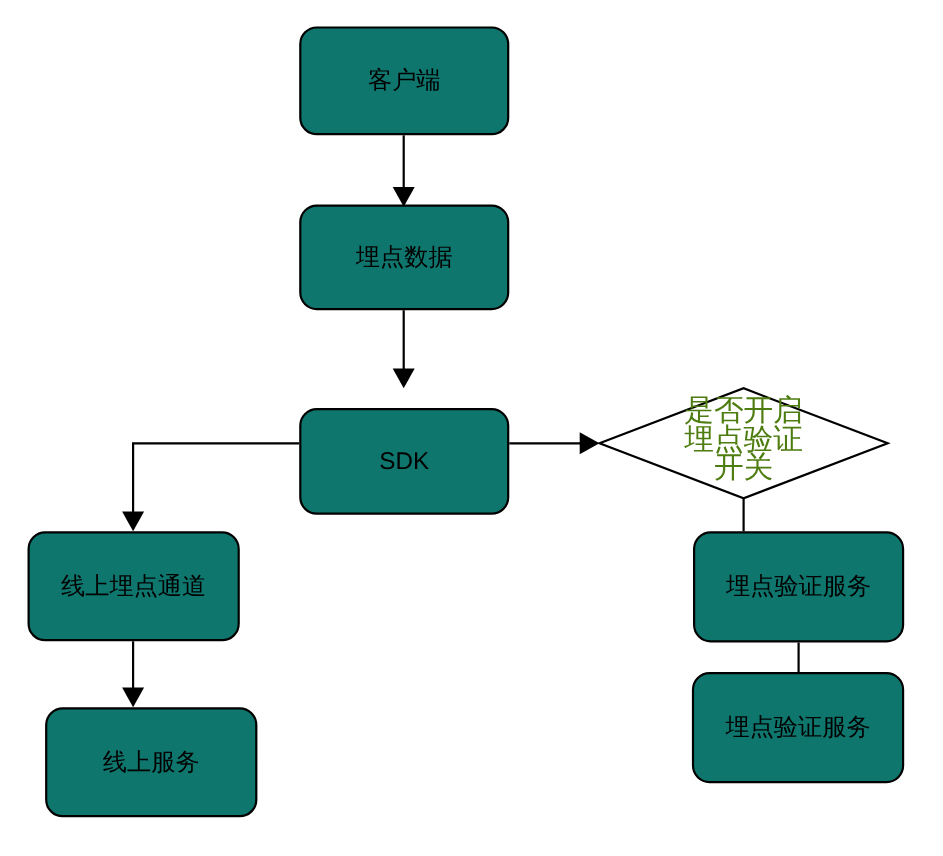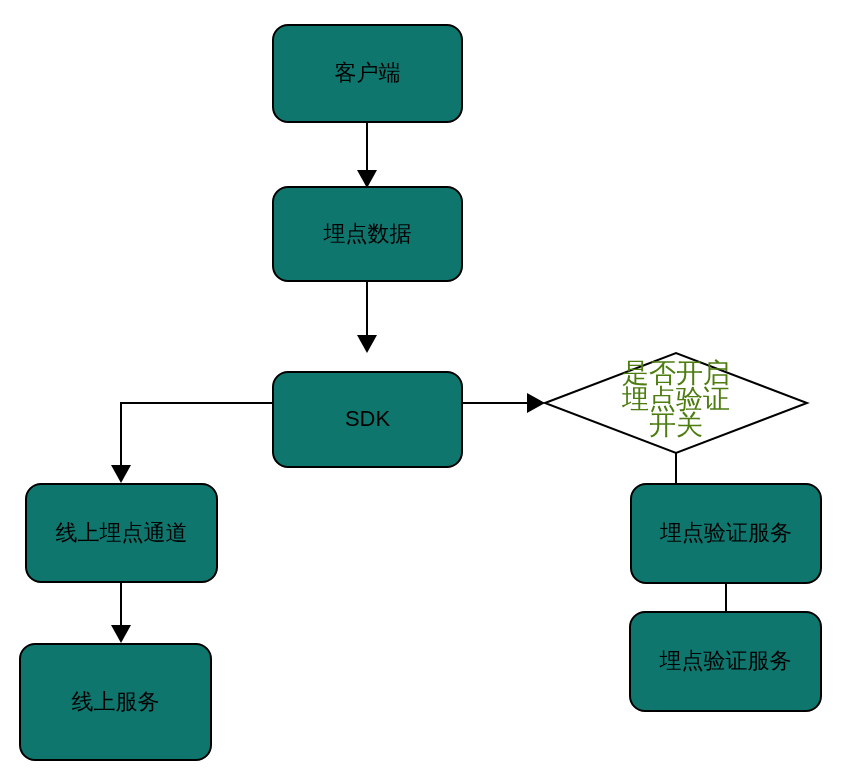--- a/index.html
+++ b/index.html
@@ -48,21 +48,21 @@
     font-size: 27px;
     line-height: 26px;
     color: #4d7c0f;
     white-space: pre-line;
   }
   
   .n-client        { left: 272px; top: 24px;  width: 191px; height: 99px; }
   .n-tracking-data { left: 272px; top: 186px; width: 191px; height: 96px; }
   .n-sdk           { left: 272px; top: 371px; width: 191px; height: 97px; }
   .n-online-channel{ left: 25px;  top: 483px; width: 193px; height: 100px; justify-content: center; }
-  .n-online-service{ left: 19px;  top: 643px; width: 193px; height: 118px; }
+  .n-online-service{ left: 41px;  top: 643px; width: 193px; height: 100px; }
   .n-verify-channel{ left: 630px; top: 483px; width: 192px; height: 101px; }
   .n-verify-service{ left: 629px; top: 611px; width: 193px; height: 101px; }
 </style>
 </head>
 <body>
 
 <div class="canvas">
 
   <svg class="edges-layer" width="857" height="778" viewBox="0 0 857 778" xmlns="http://www.w3.org/2000/svg">
     <g stroke="#000000" stroke-width="2" fill="none">

